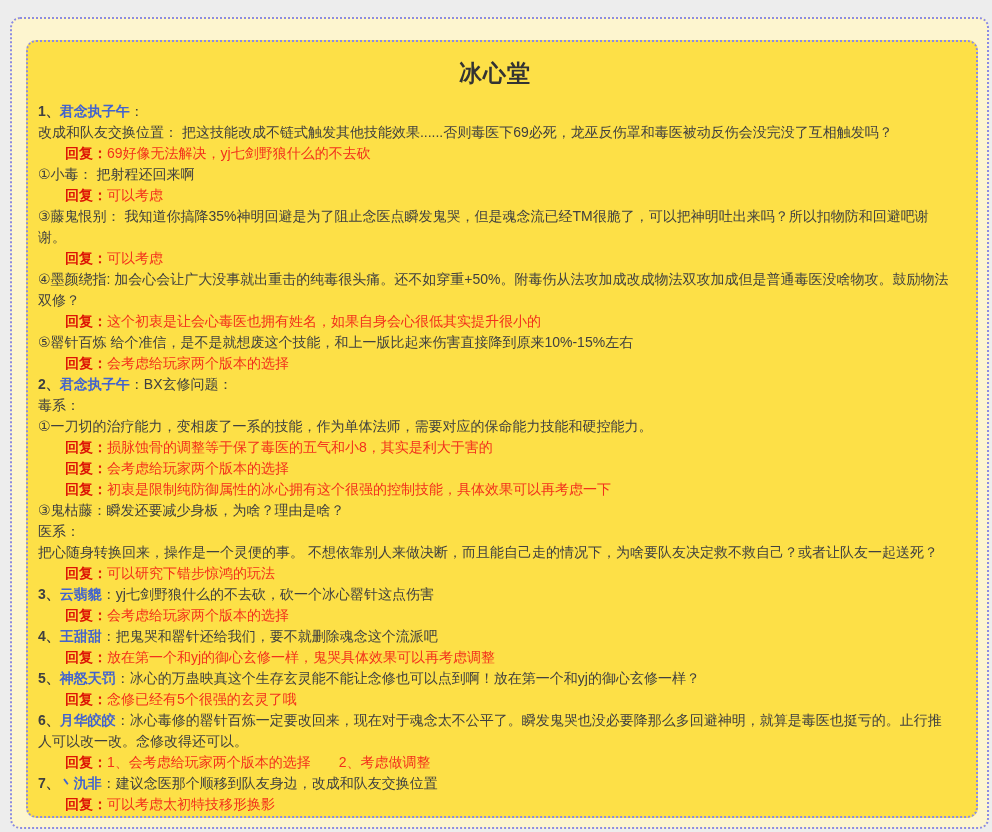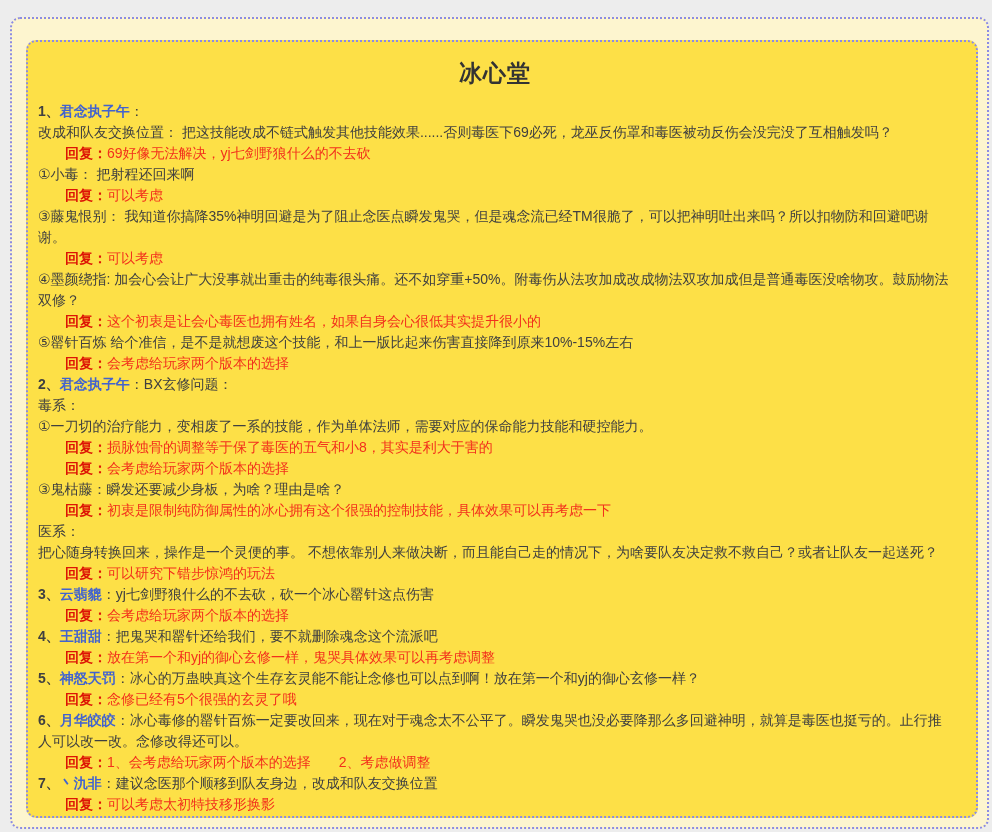--- a/index.html
+++ b/index.html
@@ -59,22 +59,22 @@
       <div class="line r"><span class="rlabel">回复：</span><span>可以考虑</span></div>
       <div class="line p"><span>④墨颜绕指: 加会心会让广大没事就出重击的纯毒很头痛。还不如穿重+50%。附毒伤从法攻加成改成物法双攻加成但是普通毒医没啥物攻。鼓励物法双修？</span></div>
       <div class="line r"><span class="rlabel">回复：</span><span>这个初衷是让会心毒医也拥有姓名，如果自身会心很低其实提升很小的</span></div>
       <div class="line p"><span>⑤罂针百炼 给个准信，是不是就想废这个技能，和上一版比起来伤害直接降到原来10%-15%左右</span></div>
       <div class="line r"><span class="rlabel">回复：</span><span>会考虑给玩家两个版本的选择</span></div>
       <div class="line h"><span class="num">2、</span><span class="uname">君念执子午</span><span class="rest">：BX玄修问题：</span></div>
       <div class="line p"><span>毒系：</span></div>
       <div class="line p"><span>①一刀切的治疗能力，变相废了一系的技能，作为单体法师，需要对应的保命能力技能和硬控能力。</span></div>
       <div class="line r"><span class="rlabel">回复：</span><span>损脉蚀骨的调整等于保了毒医的五气和小8，其实是利大于害的</span></div>
       <div class="line r"><span class="rlabel">回复：</span><span>会考虑给玩家两个版本的选择</span></div>
+      <div class="line r"><span class="rlabel">回复：</span><span>初衷是限制纯防御属性的冰心拥有这个很强的控制技能，具体效果可以再考虑一下</span></div>
       <div class="line p"><span>③鬼枯藤：瞬发还要减少身板，为啥？理由是啥？</span></div>
-      <div class="line r"><span class="rlabel">回复：</span><span>初衷是限制纯防御属性的冰心拥有这个很强的控制技能，具体效果可以再考虑一下</span></div>
       <div class="line p"><span>医系：</span></div>
       <div class="line p"><span>把心随身转换回来，操作是一个灵便的事。 不想依靠别人来做决断，而且能自己走的情况下，为啥要队友决定救不救自己？或者让队友一起送死？</span></div>
       <div class="line r"><span class="rlabel">回复：</span><span>可以研究下错步惊鸿的玩法</span></div>
       <div class="line h"><span class="num">3、</span><span class="uname">云翡貔</span><span class="rest">：yj七剑野狼什么的不去砍，砍一个冰心罂针这点伤害</span></div>
       <div class="line r"><span class="rlabel">回复：</span><span>会考虑给玩家两个版本的选择</span></div>
       <div class="line h"><span class="num">4、</span><span class="uname">王甜甜</span><span class="rest">：把鬼哭和罂针还给我们，要不就删除魂念这个流派吧</span></div>
       <div class="line r"><span class="rlabel">回复：</span><span>放在第一个和yj的御心玄修一样，鬼哭具体效果可以再考虑调整</span></div>
       <div class="line h"><span class="num">5、</span><span class="uname">神怒天罚</span><span class="rest">：冰心的万蛊映真这个生存玄灵能不能让念修也可以点到啊！放在第一个和yj的御心玄修一样？</span></div>
       <div class="line r"><span class="rlabel">回复：</span><span>念修已经有5个很强的玄灵了哦</span></div>
       <div class="line h"><span class="num">6、</span><span class="uname">月华皎皎</span><span class="rest">：冰心毒修的罂针百炼一定要改回来，现在对于魂念太不公平了。瞬发鬼哭也没必要降那么多回避神明，就算是毒医也挺亏的。止行推人可以改一改。念修改得还可以。</span></div>

